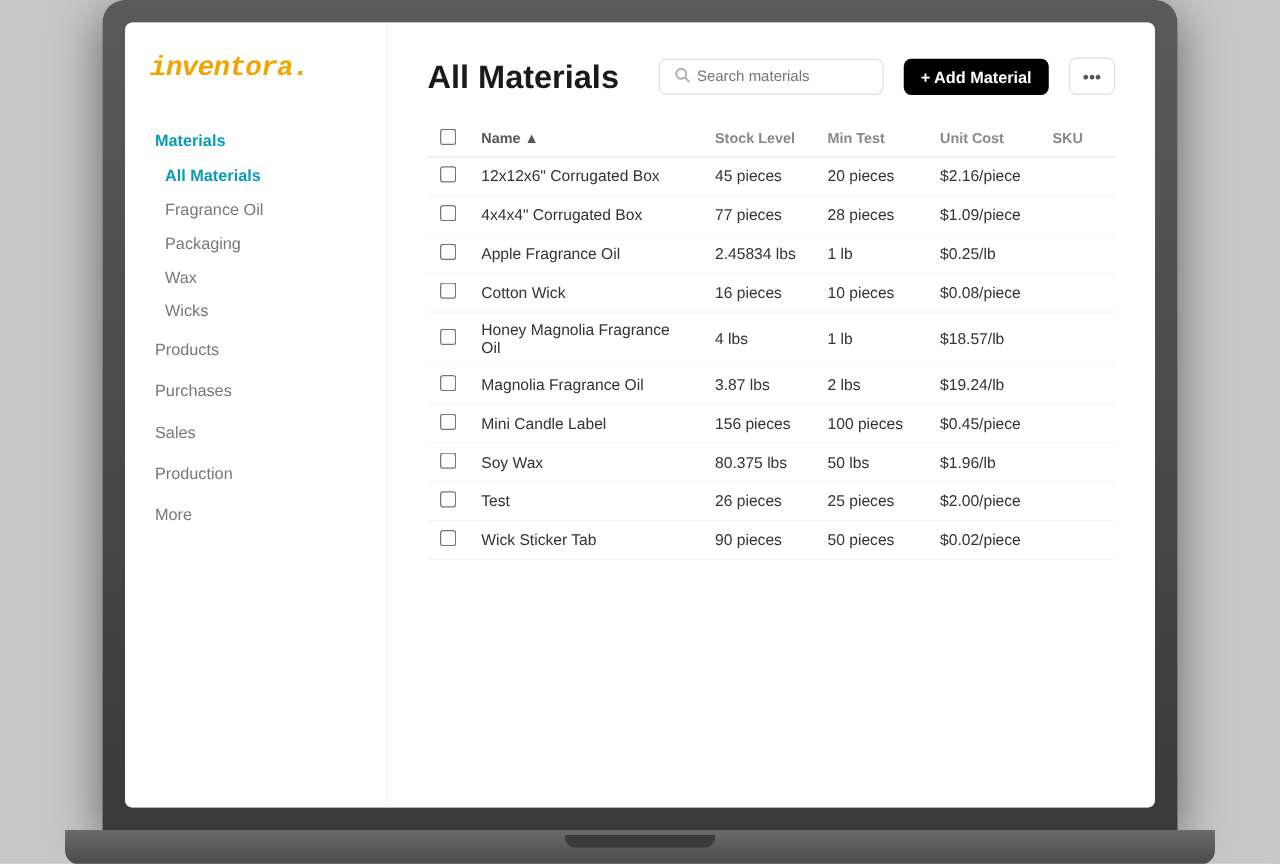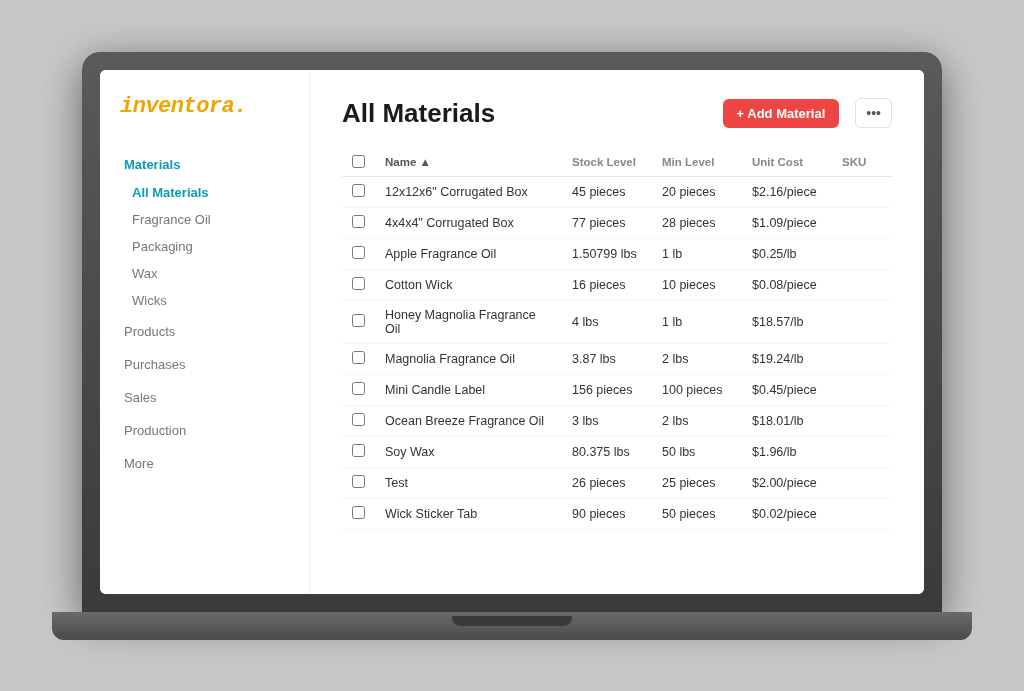--- a/index.html
+++ b/index.html
@@ -11,21 +11,21 @@
       width: 1024px;
       height: 691px;
       font-family: -apple-system, BlinkMacSystemFont, 'Segoe UI', sans-serif;
       overflow: hidden;
     }
 
     
     .laptop-outer {
       position: relative;
       width: 860px;
-      height: 560px;
+      height: 664px;
       background: linear-gradient(180deg, #5a5a5a 0%, #3a3a3a 100%);
       border-radius: 18px 18px 0 0;
       padding: 18px;
       box-shadow: 0 10px 40px rgba(0,0,0,0.5);
     }
     .laptop-screen {
       width: 100%;
       height: 100%;
       background: #fff;
       border-radius: 6px;
@@ -141,21 +141,21 @@
     }
     .search-input {
       border: none;
       outline: none;
       font-size: 12px;
       color: #999;
       background: transparent;
       width: 130px;
     }
     .add-btn {
-      background: #ef4444;
+      background: #000000;
       color: #fff;
       border: none;
       border-radius: 6px;
       padding: 7px 14px;
       font-size: 13px;
       font-weight: 600;
       cursor: pointer;
       display: flex;
       align-items: center;
       gap: 4px;
@@ -242,33 +242,42 @@
         <div class="nav-top-item">Products</div>
         <div class="nav-top-item">Purchases</div>
         <div class="nav-top-item">Sales</div>
         <div class="nav-top-item">Production</div>
         <div class="nav-top-item">More</div>
       </div>
 
       <div class="main">
         <div class="main-header">
           <div class="main-title">All Materials</div>
+          <div class="search-box">
+            <span class="search-icon-svg">
+              <svg width="12" height="12" viewBox="0 0 12 12" fill="none">
+                <circle cx="5" cy="5" r="4" stroke="#aaa" stroke-width="1.5"></circle>
+                <line x1="8.5" y1="8.5" x2="11" y2="11" stroke="#aaa" stroke-width="1.5" stroke-linecap="round"></line>
+              </svg>
+            </span>
+            <input class="search-input" type="text" placeholder="Search materials" style="">
+          </div>
           <button class="add-btn">+ Add Material</button>
           <button class="more-btn">•••</button>
         </div>
 
         <table class="materials-table">
           <thead>
             <tr>
               <th class="checkbox-col">
                 <input type="checkbox" class="row-checkbox" style="">
               </th>
               <th class="col-name sortable">Name ▲</th>
               <th class="col-stock">Stock Level</th>
-              <th class="col-min">Min Level</th>
+              <th class="col-min">Min Test</th>
               <th class="col-cost">Unit Cost</th>
               <th class="col-sku">SKU</th>
             </tr>
           </thead>
           <tbody id="table-body">
           <tr>
       <td class="checkbox-col">
         <input type="checkbox" class="row-checkbox" style="">
       </td>
       <td class="col-name ">12x12x6" Corrugated Box</td>
@@ -285,21 +294,21 @@
       <td class="col-stock ">77 pieces</td>
       <td class="col-min">28 pieces</td>
       <td class="col-cost">$1.09/piece</td>
       <td class="col-sku"></td>
     </tr>
               <tr>
       <td class="checkbox-col">
         <input type="checkbox" class="row-checkbox" style="">
       </td>
       <td class="col-name ">Apple Fragrance Oil</td>
-      <td class="col-stock ">1.50799 lbs</td>
+      <td class="col-stock ">2.45834 lbs</td>
       <td class="col-min">1 lb</td>
       <td class="col-cost">$0.25/lb</td>
       <td class="col-sku"></td>
     </tr>
               <tr>
       <td class="checkbox-col">
         <input type="checkbox" class="row-checkbox" style="">
       </td>
       <td class="col-name ">Cotton Wick</td>
       <td class="col-stock ">16 pieces</td>
@@ -328,30 +337,20 @@
       <td class="col-sku"></td>
     </tr>
               <tr>
       <td class="checkbox-col">
         <input type="checkbox" class="row-checkbox" style="">
       </td>
       <td class="col-name ">Mini Candle Label</td>
       <td class="col-stock ">156 pieces</td>
       <td class="col-min">100 pieces</td>
       <td class="col-cost">$0.45/piece</td>
-      <td class="col-sku"></td>
-    </tr>
-              <tr>
-      <td class="checkbox-col">
-        <input type="checkbox" class="row-checkbox" style="">
-      </td>
-      <td class="col-name ">Ocean Breeze Fragrance Oil</td>
-      <td class="col-stock ">3 lbs</td>
-      <td class="col-min">2 lbs</td>
-      <td class="col-cost">$18.01/lb</td>
       <td class="col-sku"></td>
     </tr>
               <tr>
       <td class="checkbox-col">
         <input type="checkbox" class="row-checkbox" style="">
       </td>
       <td class="col-name ">Soy Wax</td>
       <td class="col-stock ">80.375 lbs</td>
       <td class="col-min">50 lbs</td>
       <td class="col-cost">$1.96/lb</td>

